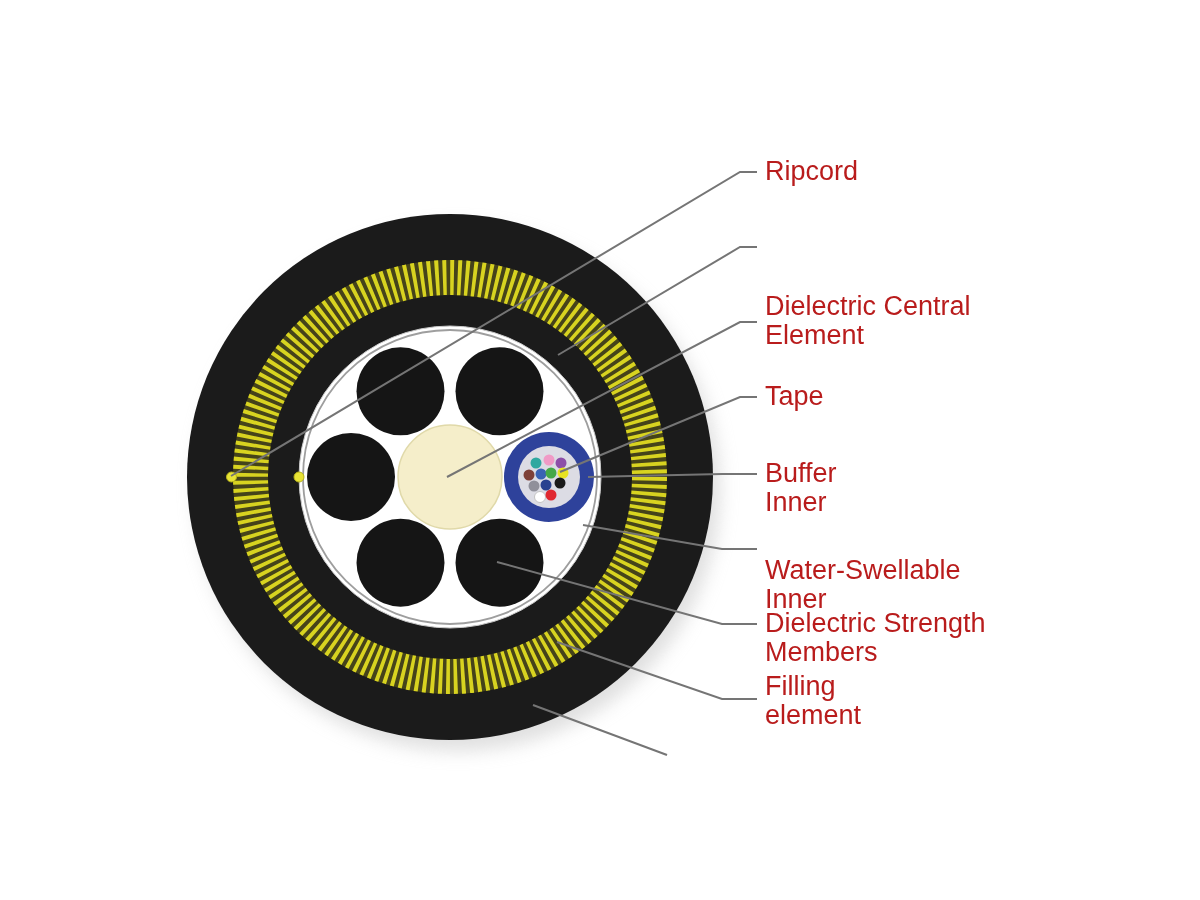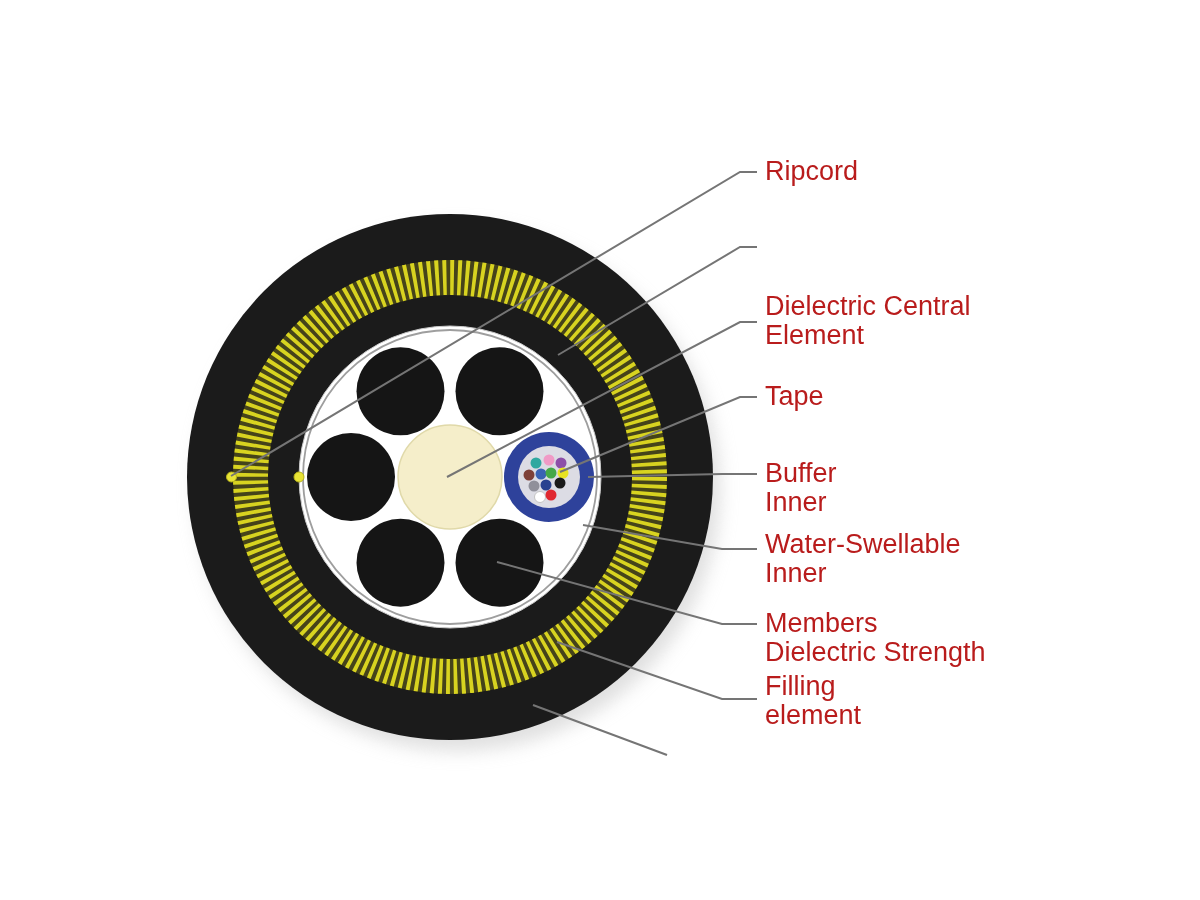--- a/index.html
+++ b/index.html
@@ -83,26 +83,26 @@
     <span>Dielectric Central</span>
     <span>Element</span>
   </div>
   <div class="label" style="top:382px">
     <span>Tape</span>
   </div>
   <div class="label" style="top:459px">
     <span>Buffer</span>
     <span>Inner</span>
   </div>
-  <div class="label" style="top:530px">
+  <div class="label" style="top:556px">
     <span>Water-Swellable</span>
     <span>Inner</span>
   </div>
   <div class="label" style="top:609px">
+    <span>Dielectric Strength</span>
     <span>Members</span>
-    <span>Dielectric Strength</span>
   </div>
   <div class="label" style="top:672px">
     <span>Filling</span>
     <span>element</span>
   </div>
 
 </div>
 
 </body></html>

